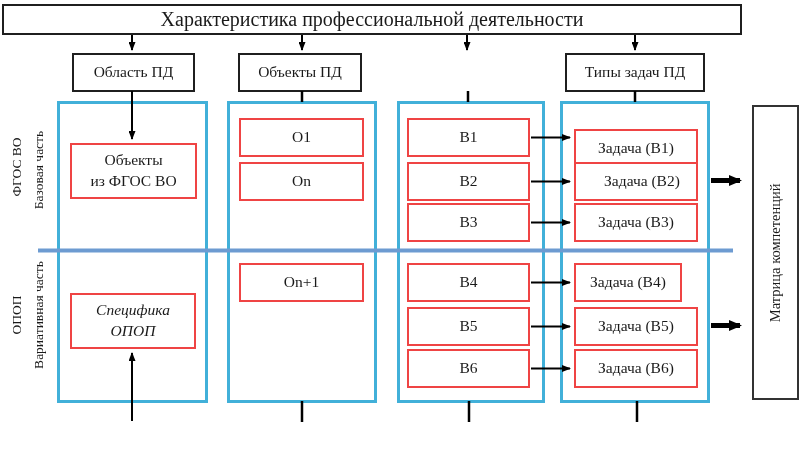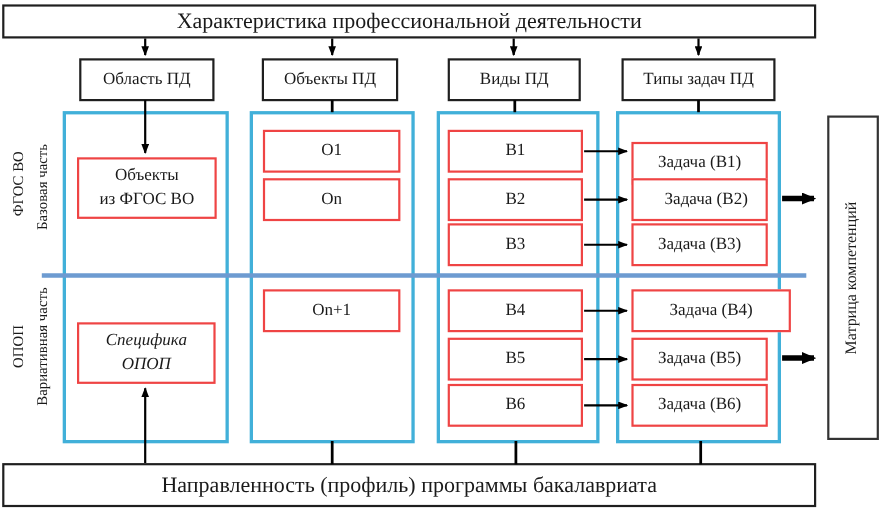--- a/index.html
+++ b/index.html
@@ -32,21 +32,20 @@
 </style>
 </head>
 <body>
 
 <div class="stage">
 
   <div class="box dark banner" style="left:2px;top:4px;width:740px;height:31px;">Характеристика профессиональной деятельности</div>
 
   <div class="box dark hdr" style="left:72px;top:53px;width:123px;height:39px;">Область ПД</div>
   <div class="box dark hdr" style="left:238px;top:53px;width:124px;height:39px;text-align:center;">Объекты ПД</div>
-  <div class="box dark hdr" style="left:407px;top:53px;width:121px;height:39px;">Виды ПД</div>
   <div class="box dark hdr" style="left:565px;top:53px;width:140px;height:39px;">Типы задач ПД</div>
 
   <div class="frame" style="left:57px;top:101px;width:151px;height:302px;"></div>
   <div class="frame" style="left:227px;top:101px;width:150px;height:302px;"></div>
   <div class="frame" style="left:397px;top:101px;width:148px;height:302px;"></div>
   <div class="frame" style="left:560px;top:101px;width:150px;height:302px;"></div>
 
   <div class="box gray cell" style="left:70px;top:143px;width:127px;height:56px;">
     <div>Объекты</div>
     <div>из ФГОС ВО</div>
@@ -63,34 +62,33 @@
   <div class="box gray cell" style="left:407px;top:118px;width:123px;height:39px;">В1</div>
   <div class="box gray cell" style="left:407px;top:162px;width:123px;height:39px;">В2</div>
   <div class="box gray cell" style="left:407px;top:203px;width:123px;height:39px;">В3</div>
   <div class="box gray cell" style="left:407px;top:263px;width:123px;height:39px;">В4</div>
   <div class="box gray cell" style="left:407px;top:307px;width:123px;height:39px;">В5</div>
   <div class="box gray cell" style="left:407px;top:349px;width:123px;height:39px;">В6</div>
 
   <div class="box gray cell" style="left:574px;top:118px;width:124px;height:39px;margin-top:11px;">Задача (В1)</div>
   <div class="box gray cell" style="left:574px;top:162px;width:124px;height:39px;padding-left:12px;">Задача (В2)</div>
   <div class="box gray cell" style="left:574px;top:203px;width:124px;height:39px;">Задача (В3)</div>
-  <div class="box gray cell" style="left:574px;top:263px;width:145px;height:39px;text-align:center;">Задача (В4)</div>
+  <div class="box gray cell" style="left:574px;top:263px;width:108px;height:39px;text-align:center;">Задача (В4)</div>
   <div class="box gray cell" style="left:574px;top:307px;width:124px;height:39px;">Задача (В5)</div>
   <div class="box gray cell" style="left:574px;top:349px;width:124px;height:39px;">Задача (В6)</div>
 
   <div class="box" style="left:752px;top:105px;width:47px;height:295px;border:2px solid #333333;">
     <span class="matrix-label">Матрица компетенций</span>
   </div>
 
   <div class="rotlab" style="left:17px;top:167px;">ФГОС ВО</div>
   <div class="rotlab" style="left:39px;top:170px;">Базовая часть</div>
   <div class="rotlab" style="left:17px;top:315px;">ОПОП</div>
   <div class="rotlab" style="left:39px;top:315px;">Вариативная часть</div>
 
-  <div class="box dark banner" style="left:2px;top:421px;width:740px;height:40px;">Направленность (профиль) программы бакалавриата</div>
 
   <svg class="overlay" width="804" height="463" viewBox="0 0 804 463">
     <defs>
       <marker id="ah" markerUnits="userSpaceOnUse" markerWidth="9" markerHeight="7" refX="8" refY="3.5" orient="auto">
         <path d="M0,0 L9,3.5 L0,7 Z" fill="#000"></path>
       </marker>
       <marker id="ahBig" markerUnits="userSpaceOnUse" markerWidth="13" markerHeight="11" refX="11" refY="5.5" orient="auto">
         <path d="M0,0 L13,5.5 L0,11 Z" fill="#000"></path>
       </marker>
     </defs>

